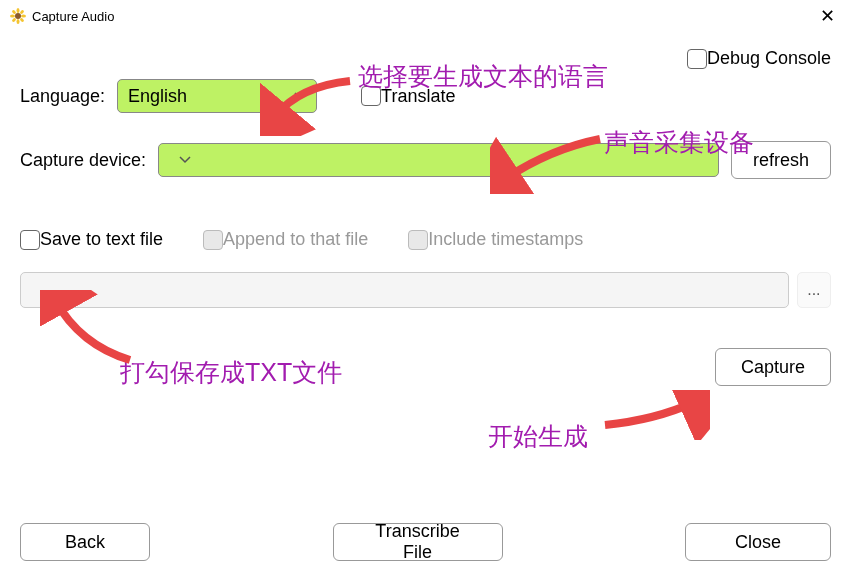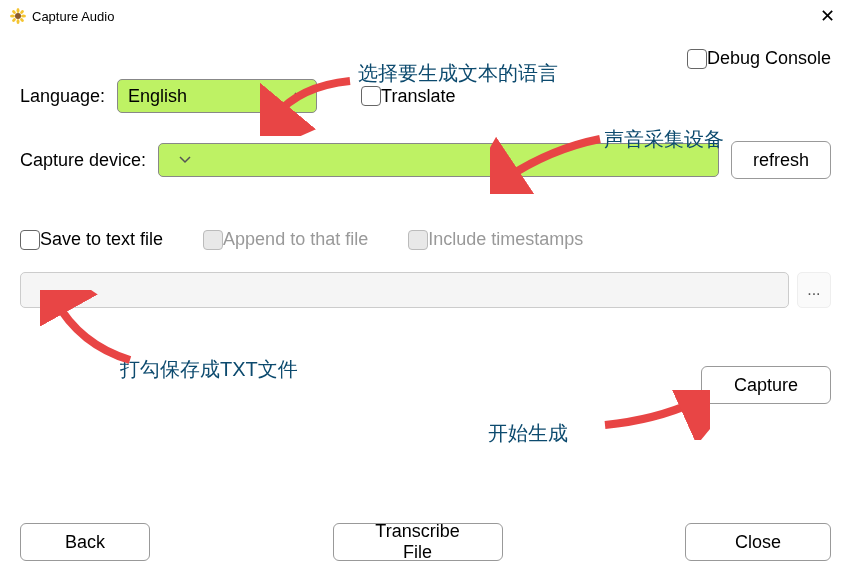--- a/index.html
+++ b/index.html
@@ -130,22 +130,22 @@
     .bottom-buttons {
       position: absolute;
       bottom: 20px;
       left: 20px;
       right: 20px;
       display: flex;
       justify-content: space-between;
     }
     .annotation {
       position: absolute;
-      color: #0c4a6e;
-      font-size: 20px;
+      color: #a21caf;
+      font-size: 25px;
       font-weight: 400;
       pointer-events: none;
     }
     .arrow {
       position: absolute;
       pointer-events: none;
     }
   </style>
 </head>
 <body>
@@ -228,21 +228,21 @@
   </div>
 
   <div class="row" style="gap:8px;">
     <div class="text-input"></div>
     <div class="dots-btn">
       <span>...</span>
     </div>
   </div>
 
   <div class="row" style="justify-content:flex-end; margin-top:40px;">
-    <div class="btn" style="width:130px;margin-top:18px;">
+    <div class="btn" style="width:116px;">
       <span>Capture</span>
     </div>
   </div>
 
 </div>
 
 <div class="bottom-buttons">
   <div class="btn" style="width:130px;">
     <span>Back</span>
   </div>

